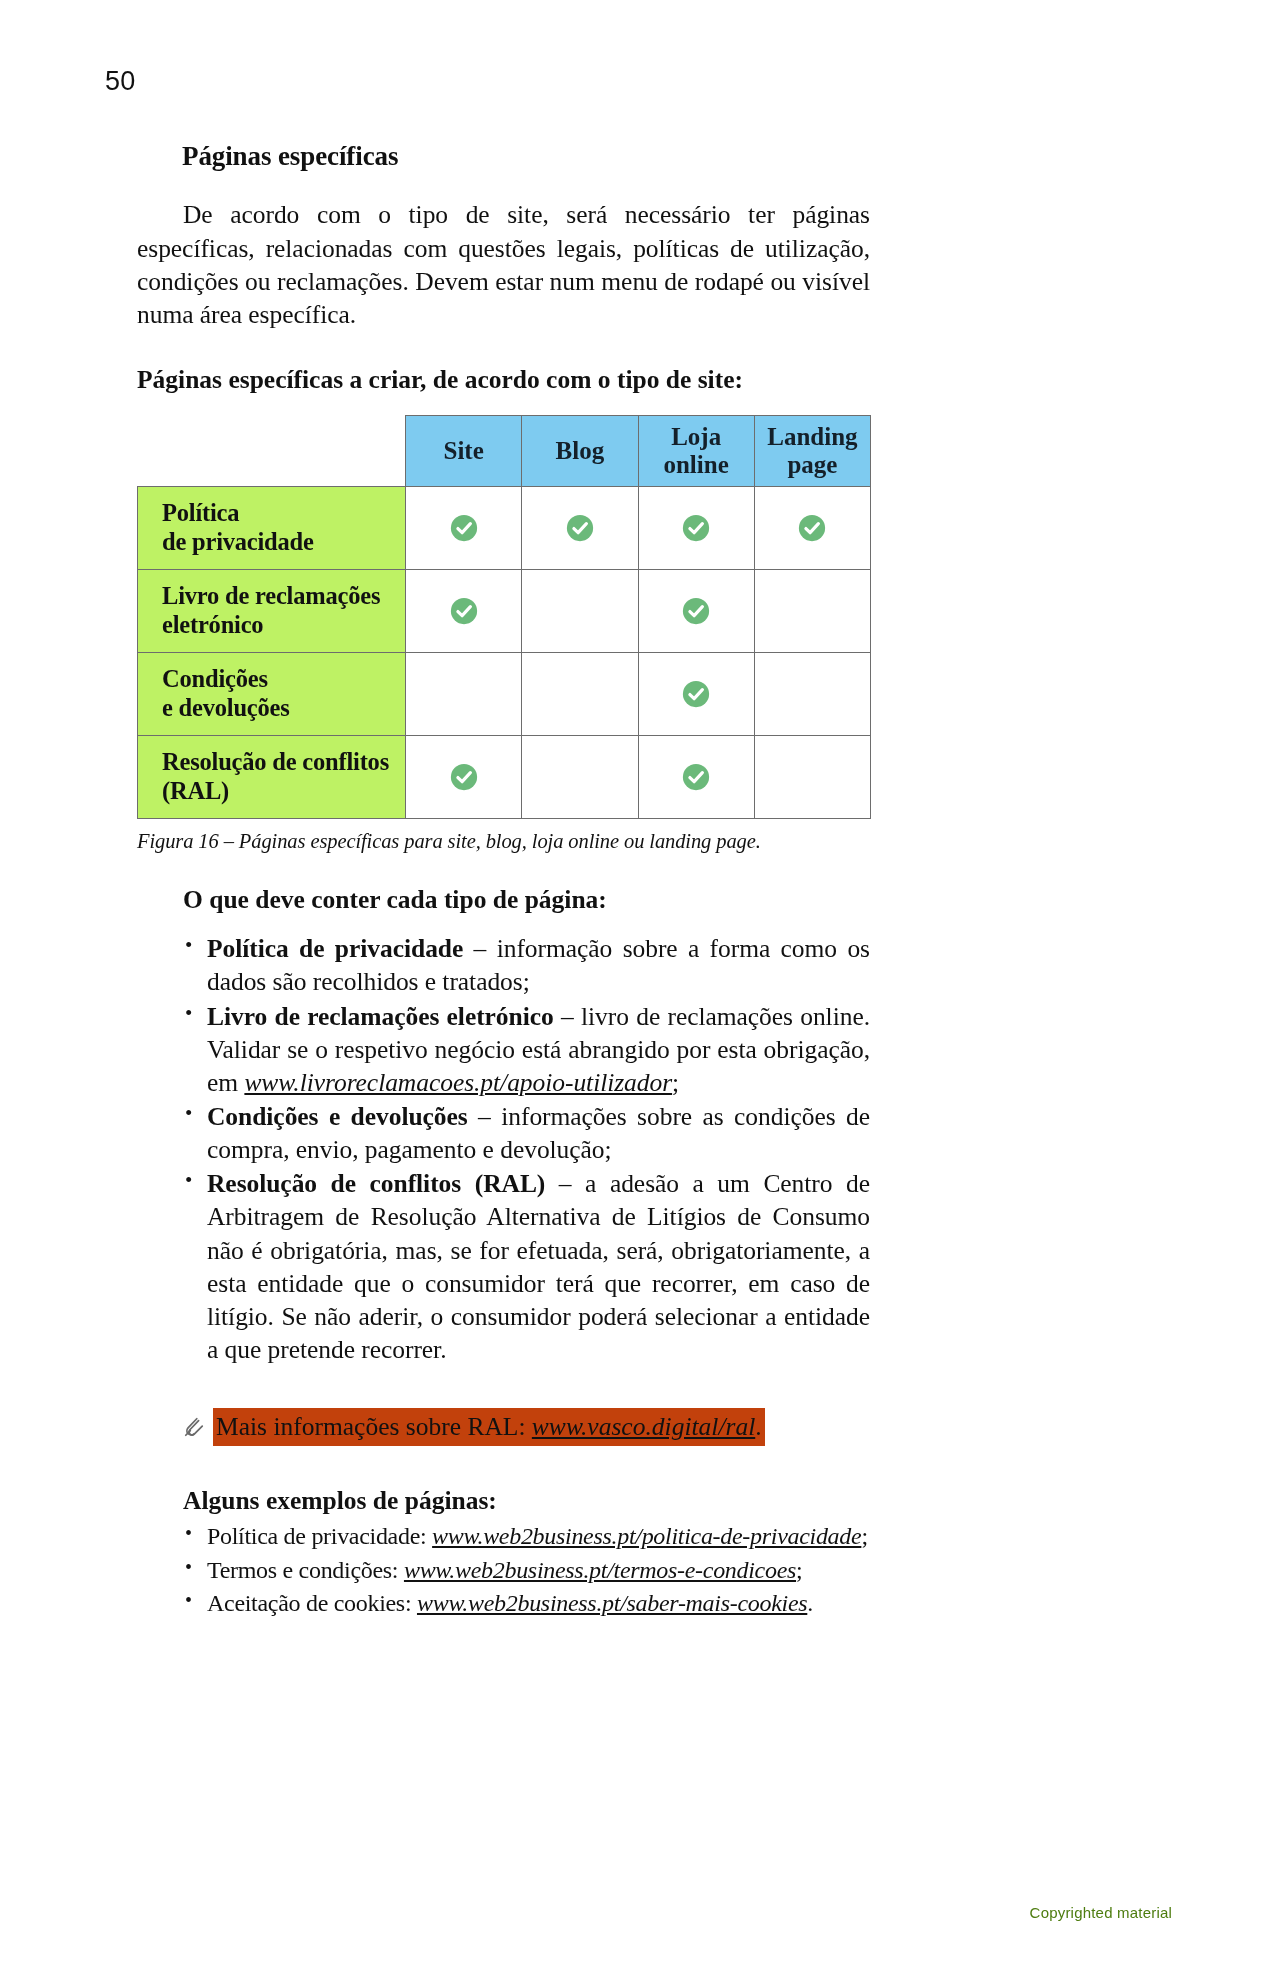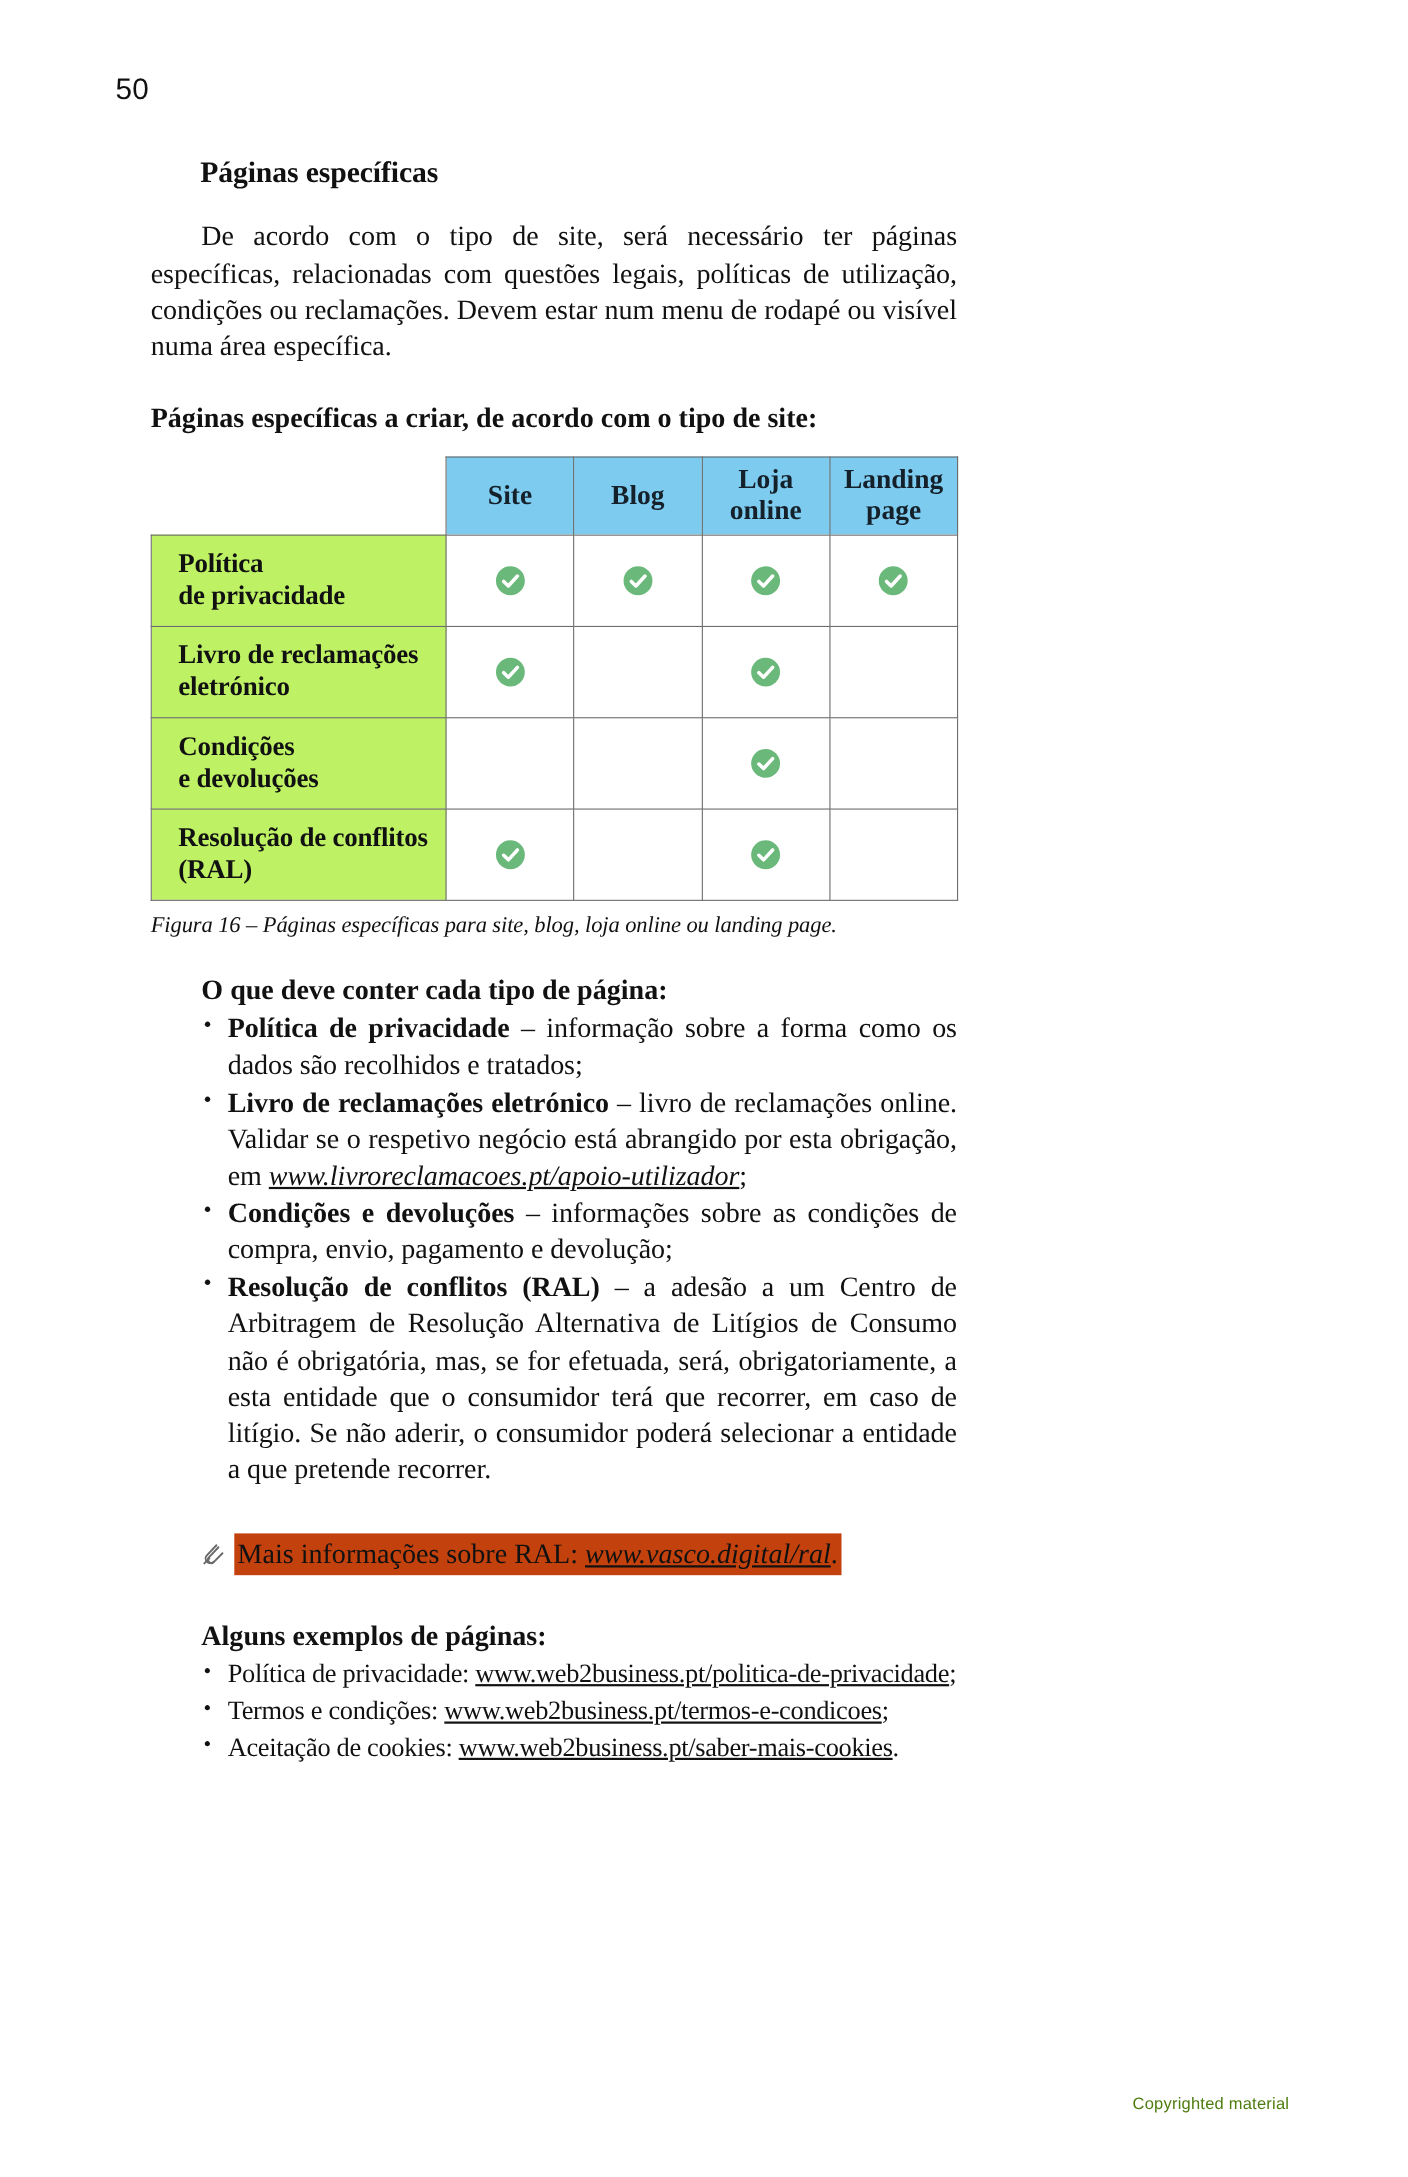--- a/index.html
+++ b/index.html
@@ -151,21 +151,21 @@
 
   
   .list-block {
     margin: 30px 0 0 46px;
     width: 687px;
   }
   .list-head {
     font-size: 25.5px;
     font-weight: bold;
     line-height: 1.25;
-    margin-bottom: 2px;
+    margin-bottom: 16px;
   }
   ul.doc-list {
     list-style: none;
     margin: 0;
     padding: 0;
   }
   ul.doc-list > li {
     position: relative;
     padding-left: 24px;
     font-size: 25.5px;
@@ -238,20 +238,21 @@
     white-space: nowrap;
   }
   ul.ex-list > li::before {
     content: "\2022";
     position: absolute;
     left: 2px;
     top: 0;
     font-size: 20px;
   }
   ul.ex-list .u {
+    font-style: italic;
     text-decoration: underline;
     margin-top: 27px;
   }
 
   
   .copyright {
     position: absolute;
     right: 108px;
     bottom: 58px;
     font-family: "Liberation Sans", sans-serif;

